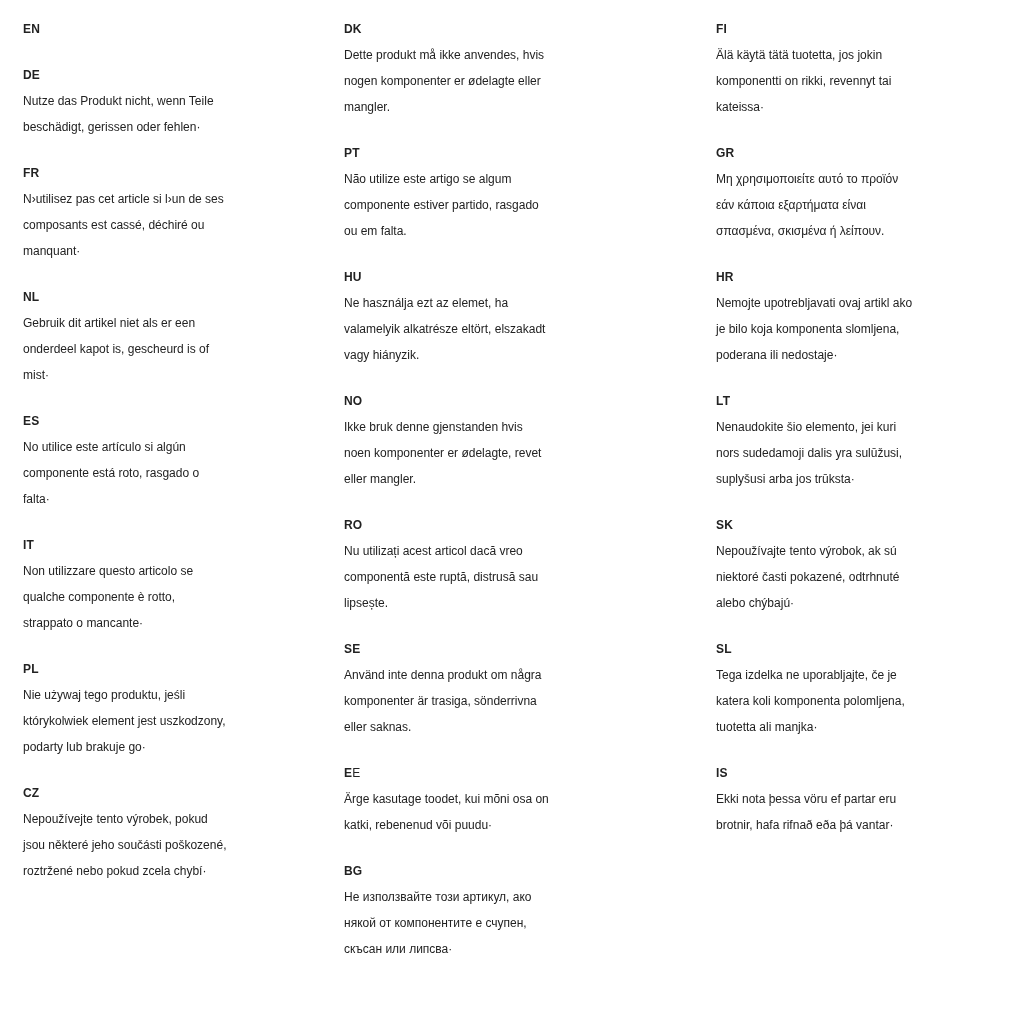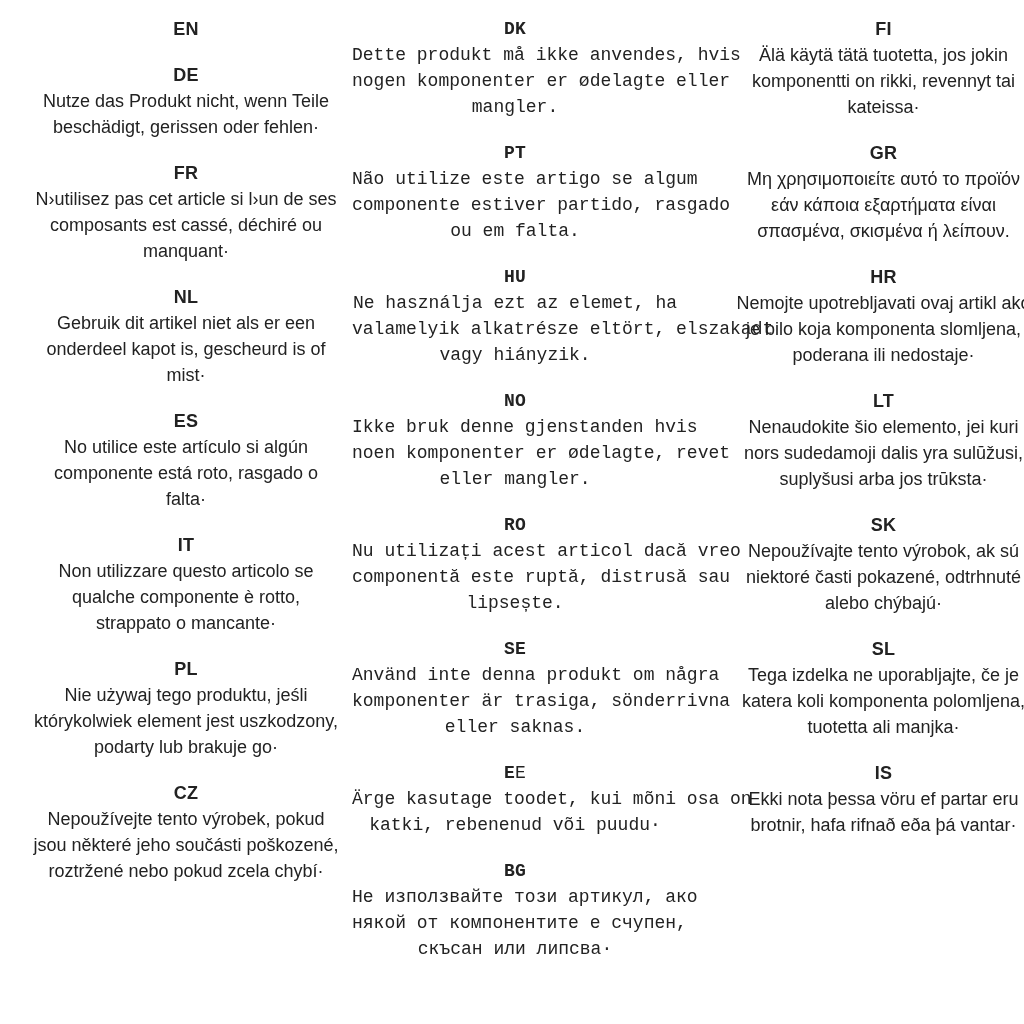--- a/index.html
+++ b/index.html
@@ -16,26 +16,25 @@
     overflow: hidden;
   }
   .page {
     position: absolute;
     inset: 0;
     background: #ffffff;
   }
   .col {
     position: absolute;
     top: 16px;
-    font-size: 18px;
+    font-size: 12px;
     line-height: 26px;
-    text-align: center;
   }
   .col-1 { left: 23px;  width: 326px; }
-  .col-2 { left: 352px; width: 326px; font-family: Liberation Mono, monospace; }
+  .col-2 { left: 344px; width: 326px; }
   .col-3 { left: 716px; width: 335px; }
   .block {
     margin: 0 0 20px 0;
   }
   .code {
     font-weight: bold;
     white-space: pre;
     letter-spacing: 0.2px;
   }
   .code .light {

